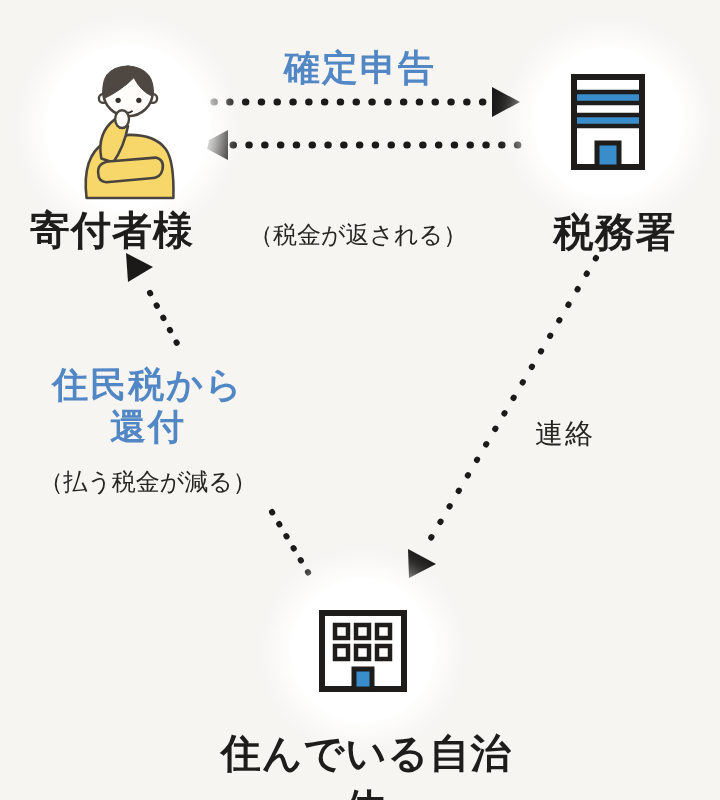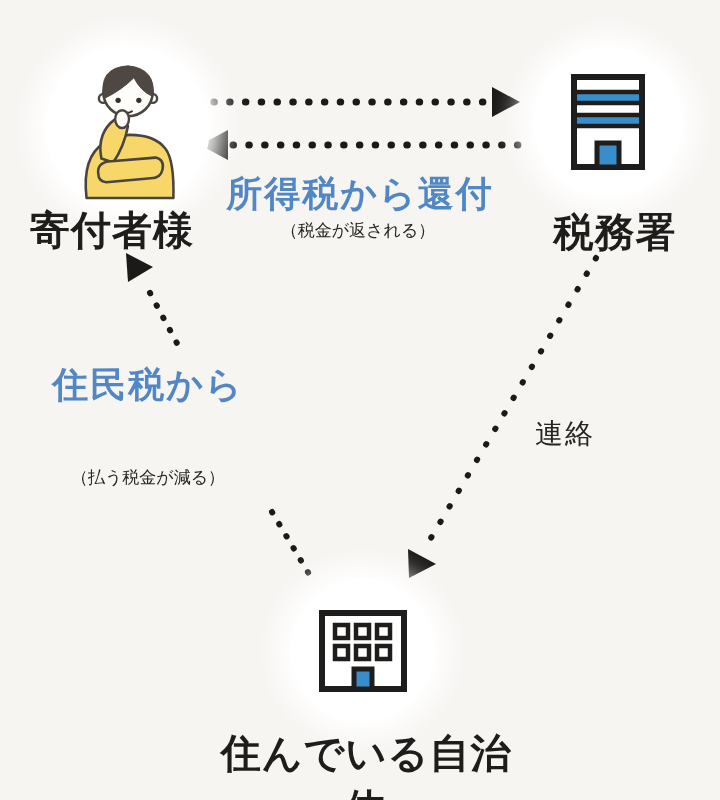--- a/index.html
+++ b/index.html
@@ -18,21 +18,21 @@
   .tri{fill:#1b1a18;stroke:none;}
   .node-circle{
     position:absolute;border-radius:50%;background:#ffffff;
     box-shadow:0 0 26px 14px rgba(255,255,255,.95);
     display:flex;align-items:center;justify-content:center;
   }
   .lbl{position:absolute;text-align:center;color:#1e1d1b;}
   .node-lbl{font-size:40px;font-weight:700;letter-spacing:1px;}
   .flow-lbl{font-size:36px;font-weight:700;color:#5287c5;letter-spacing:2px;}
   .flow-lbl .ln{display:block;line-height:42px;}
-  .note-lbl{font-size:17px;font-weight:500;color:#262522;letter-spacing:0px;}
+  .note-lbl{font-size:24px;font-weight:500;color:#262522;letter-spacing:0px;}
   .plain-lbl{font-size:28px;font-weight:500;color:#262522;letter-spacing:2px;}
 </style>
 </head>
 <body>
 
 <div class="canvas">
 
   <svg class="overlay" viewBox="0 0 720 800" aria-hidden="true">
 
     <g>
@@ -95,24 +95,25 @@
       <rect x="38" y="16" width="13" height="13" fill="#ffffff" stroke="#1e1d1b" stroke-width="4.5"></rect>
       <rect x="59" y="16" width="13" height="13" fill="#ffffff" stroke="#1e1d1b" stroke-width="4.5"></rect>
       <rect x="17" y="37" width="13" height="13" fill="#ffffff" stroke="#1e1d1b" stroke-width="4.5"></rect>
       <rect x="38" y="37" width="13" height="13" fill="#ffffff" stroke="#1e1d1b" stroke-width="4.5"></rect>
       <rect x="59" y="37" width="13" height="13" fill="#ffffff" stroke="#1e1d1b" stroke-width="4.5"></rect>
       <rect x="36" y="60" width="18" height="20" fill="#3a8dcb" stroke="#1e1d1b" stroke-width="5"></rect>
     </svg>
   </div>
   <div class="lbl node-lbl" style="left:216px;top:726px;width:300px;text-align:center;">住んでいる自治体</div>
 
+  <div class="lbl flow-lbl" style="left:210px;top:44px;width:300px;">確定申告</div>
 
-  <div class="lbl flow-lbl" style="left:160px;top:170px;width:400px;">所得税から還付</div>
   <div class="lbl note-lbl" style="left:208px;top:219px;width:300px;">（税金が返される）</div>
 
   <div class="lbl flow-lbl" style="left:28px;top:364px;width:240px;">
     <span class="ln">住民税から</span>
+    <span class="ln">還付</span>
   </div>
   <div class="lbl note-lbl" style="left:18px;top:466px;width:260px;">（払う税金が減る）</div>
 
   <div class="lbl plain-lbl" style="left:520px;top:415px;width:90px;text-align:center;">連絡</div>
 
 </div>
 
 </body></html>

